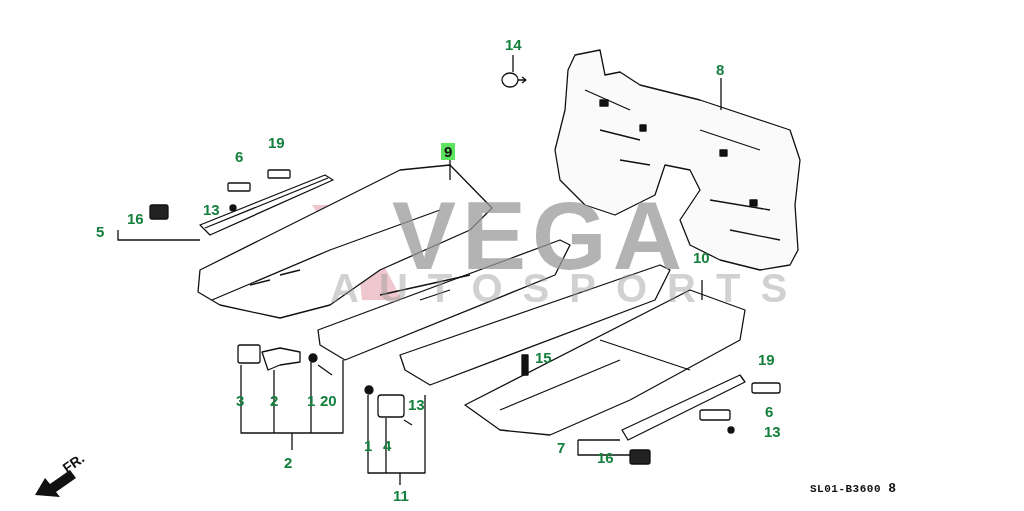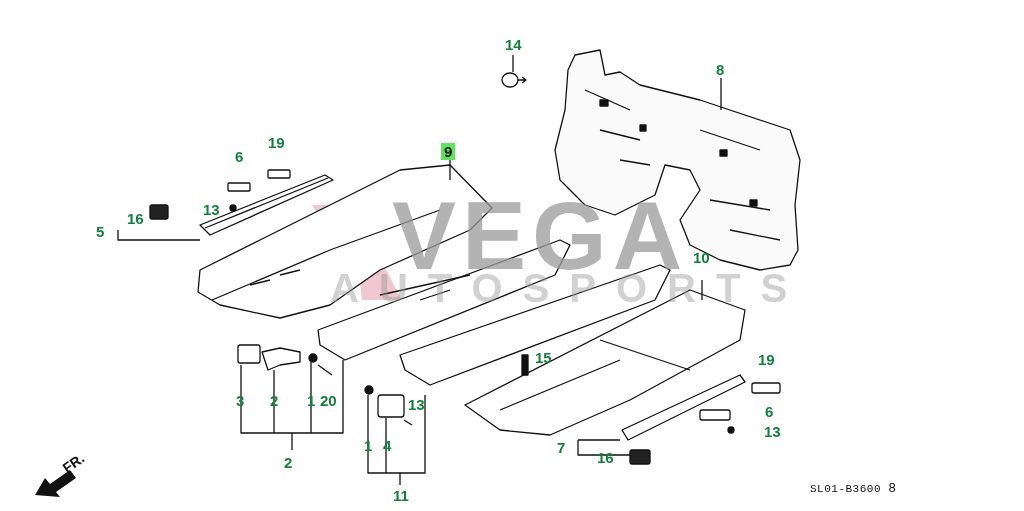--- a/index.html
+++ b/index.html
@@ -1,20 +1,20 @@
 <!DOCTYPE html>
 <html><head>
 <meta charset="utf-8">
 <style>
   html,body{margin:0;padding:0;background:#ffffff;}
   body{width:1024px;height:511px;position:relative;overflow:hidden;font-family:"Liberation Sans",sans-serif;}
   .canvas{position:absolute;left:0;top:0;width:1024px;height:511px;}
   .lbl{position:absolute;font-family:"Liberation Sans",sans-serif;font-weight:bold;font-size:15px;color:#15803d;line-height:1;}
   .lbl.hl{background:#5ee35e;padding:1px 3px;color:#111;}
-  .code{position:absolute;font-family:"Liberation Mono",monospace;font-size:11px;font-weight:normal;color:#111;letter-spacing:0.5px;}
+  .code{position:absolute;font-family:"Liberation Mono",monospace;font-size:11px;font-weight:bold;color:#111;letter-spacing:0.5px;}
   .wm{position:absolute;font-family:"Liberation Sans",sans-serif;font-weight:bold;color:#9a9a9a;opacity:0.75;pointer-events:none;}
   .wm-main{left:392px;top:188px;font-size:96px;letter-spacing:6px;line-height:1;}
   .wm-sub{left:330px;top:268px;font-size:40px;letter-spacing:20px;line-height:1;opacity:0.45;}
   .fr{position:absolute;left:62px;top:455px;font-weight:bold;font-size:14px;transform:rotate(-35deg);color:#111;}
 </style>
 </head>
 <body>
 
 <div class="canvas">
   <svg width="1024" height="511" viewBox="0 0 1024 511" style="position:absolute;left:0;top:0;">

